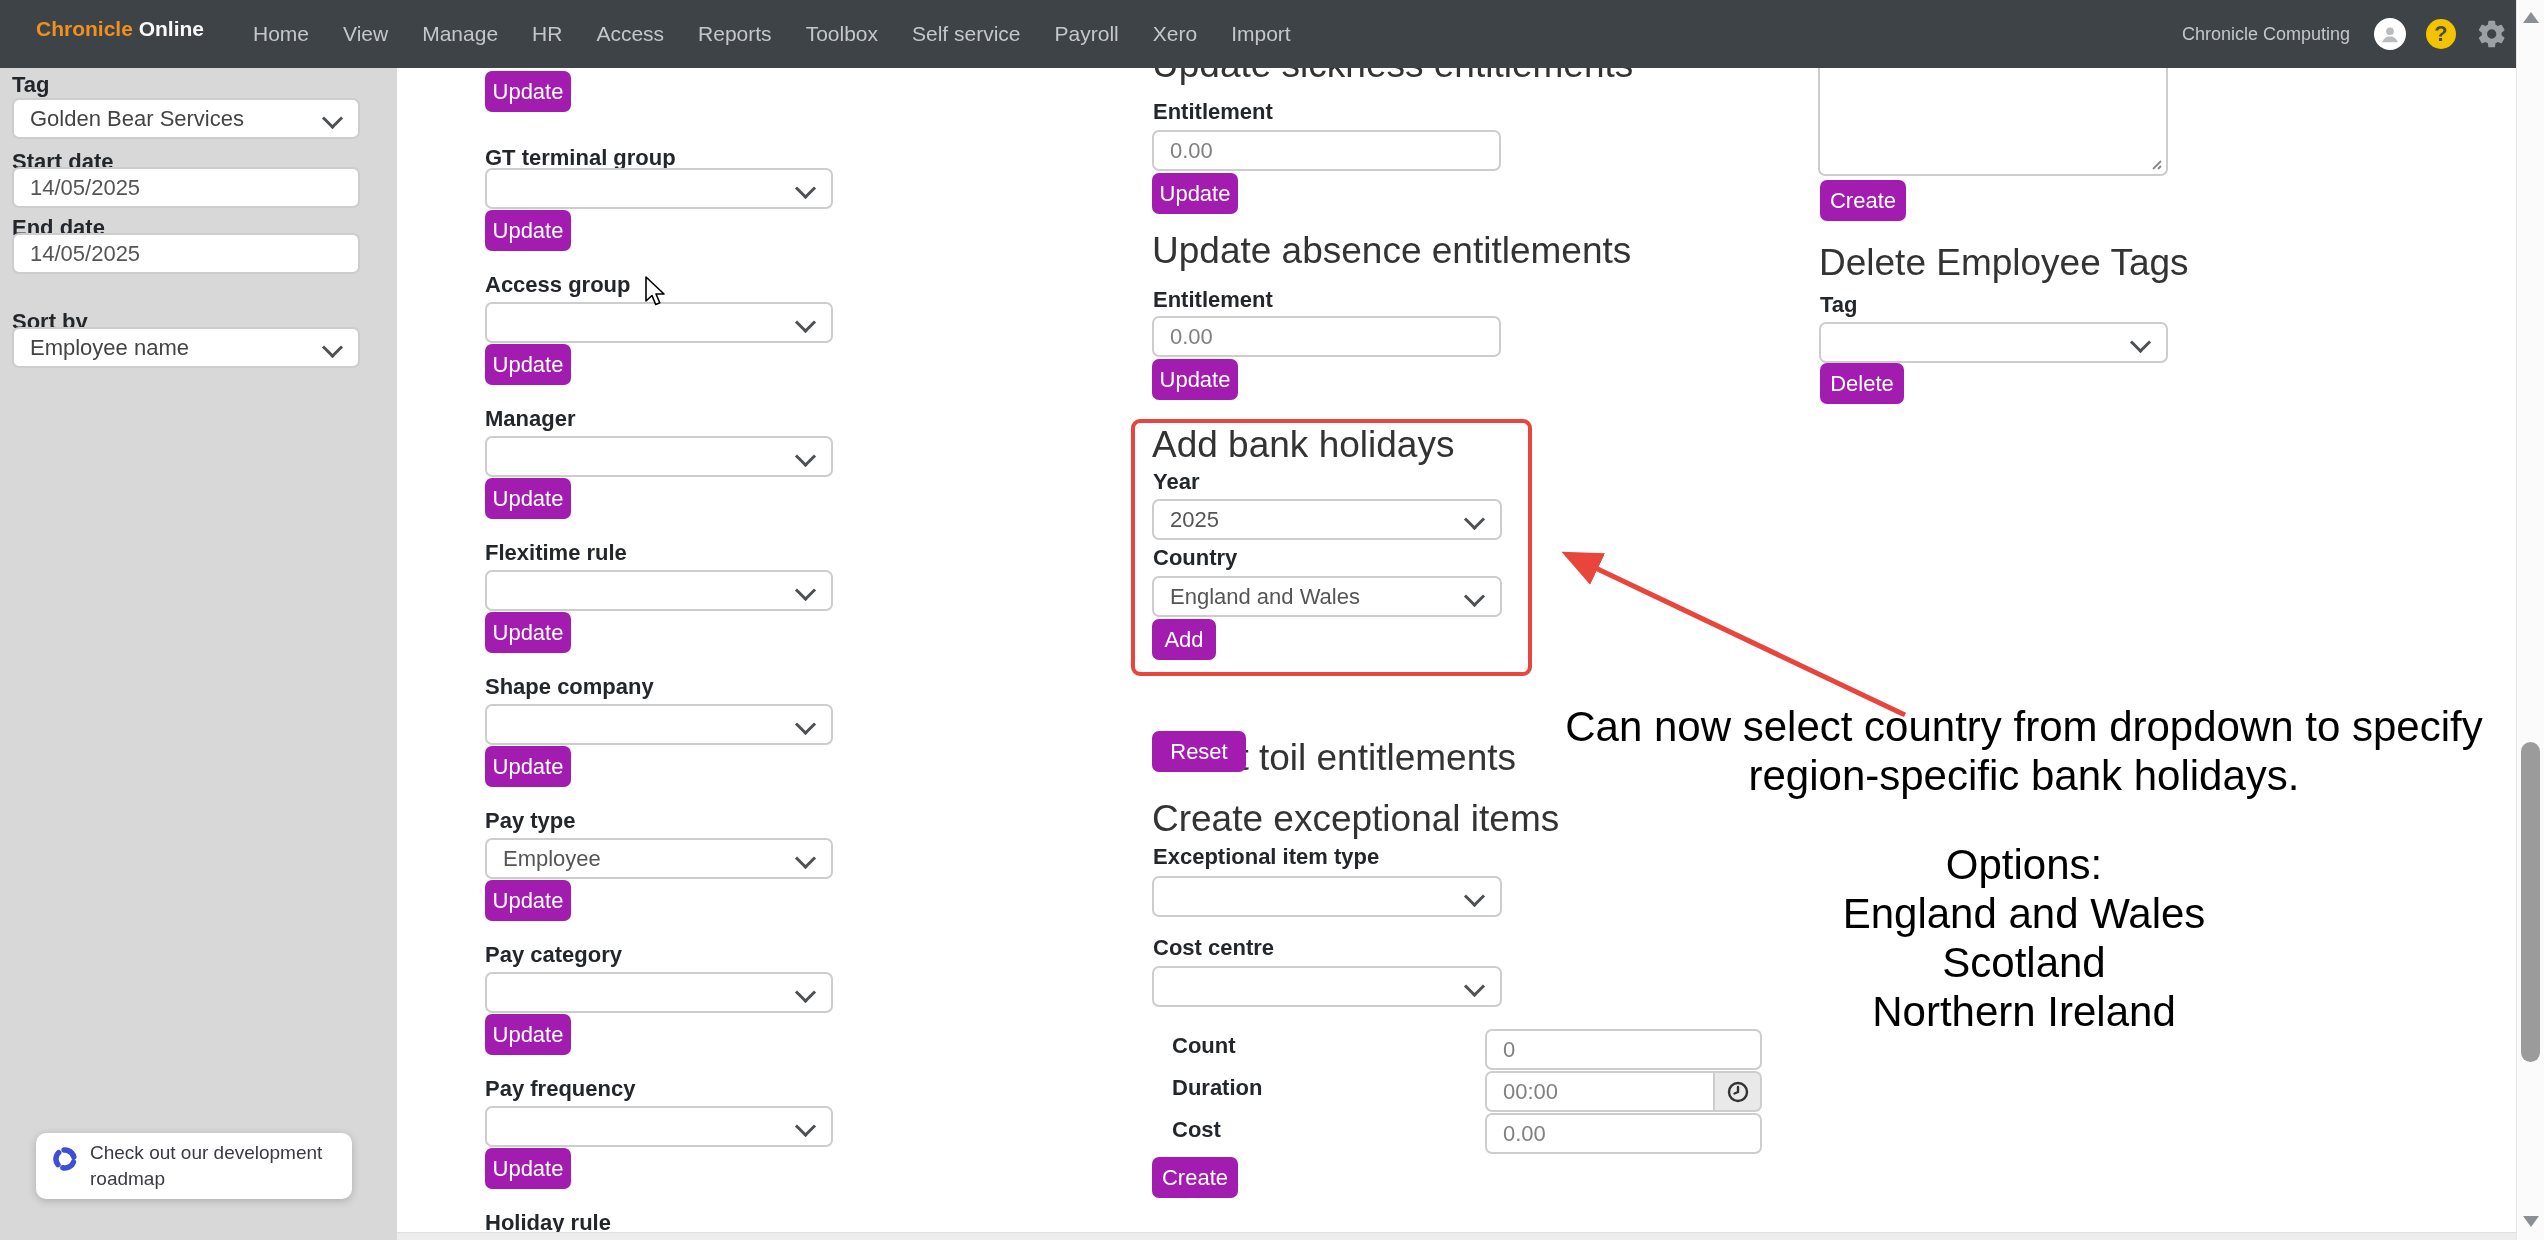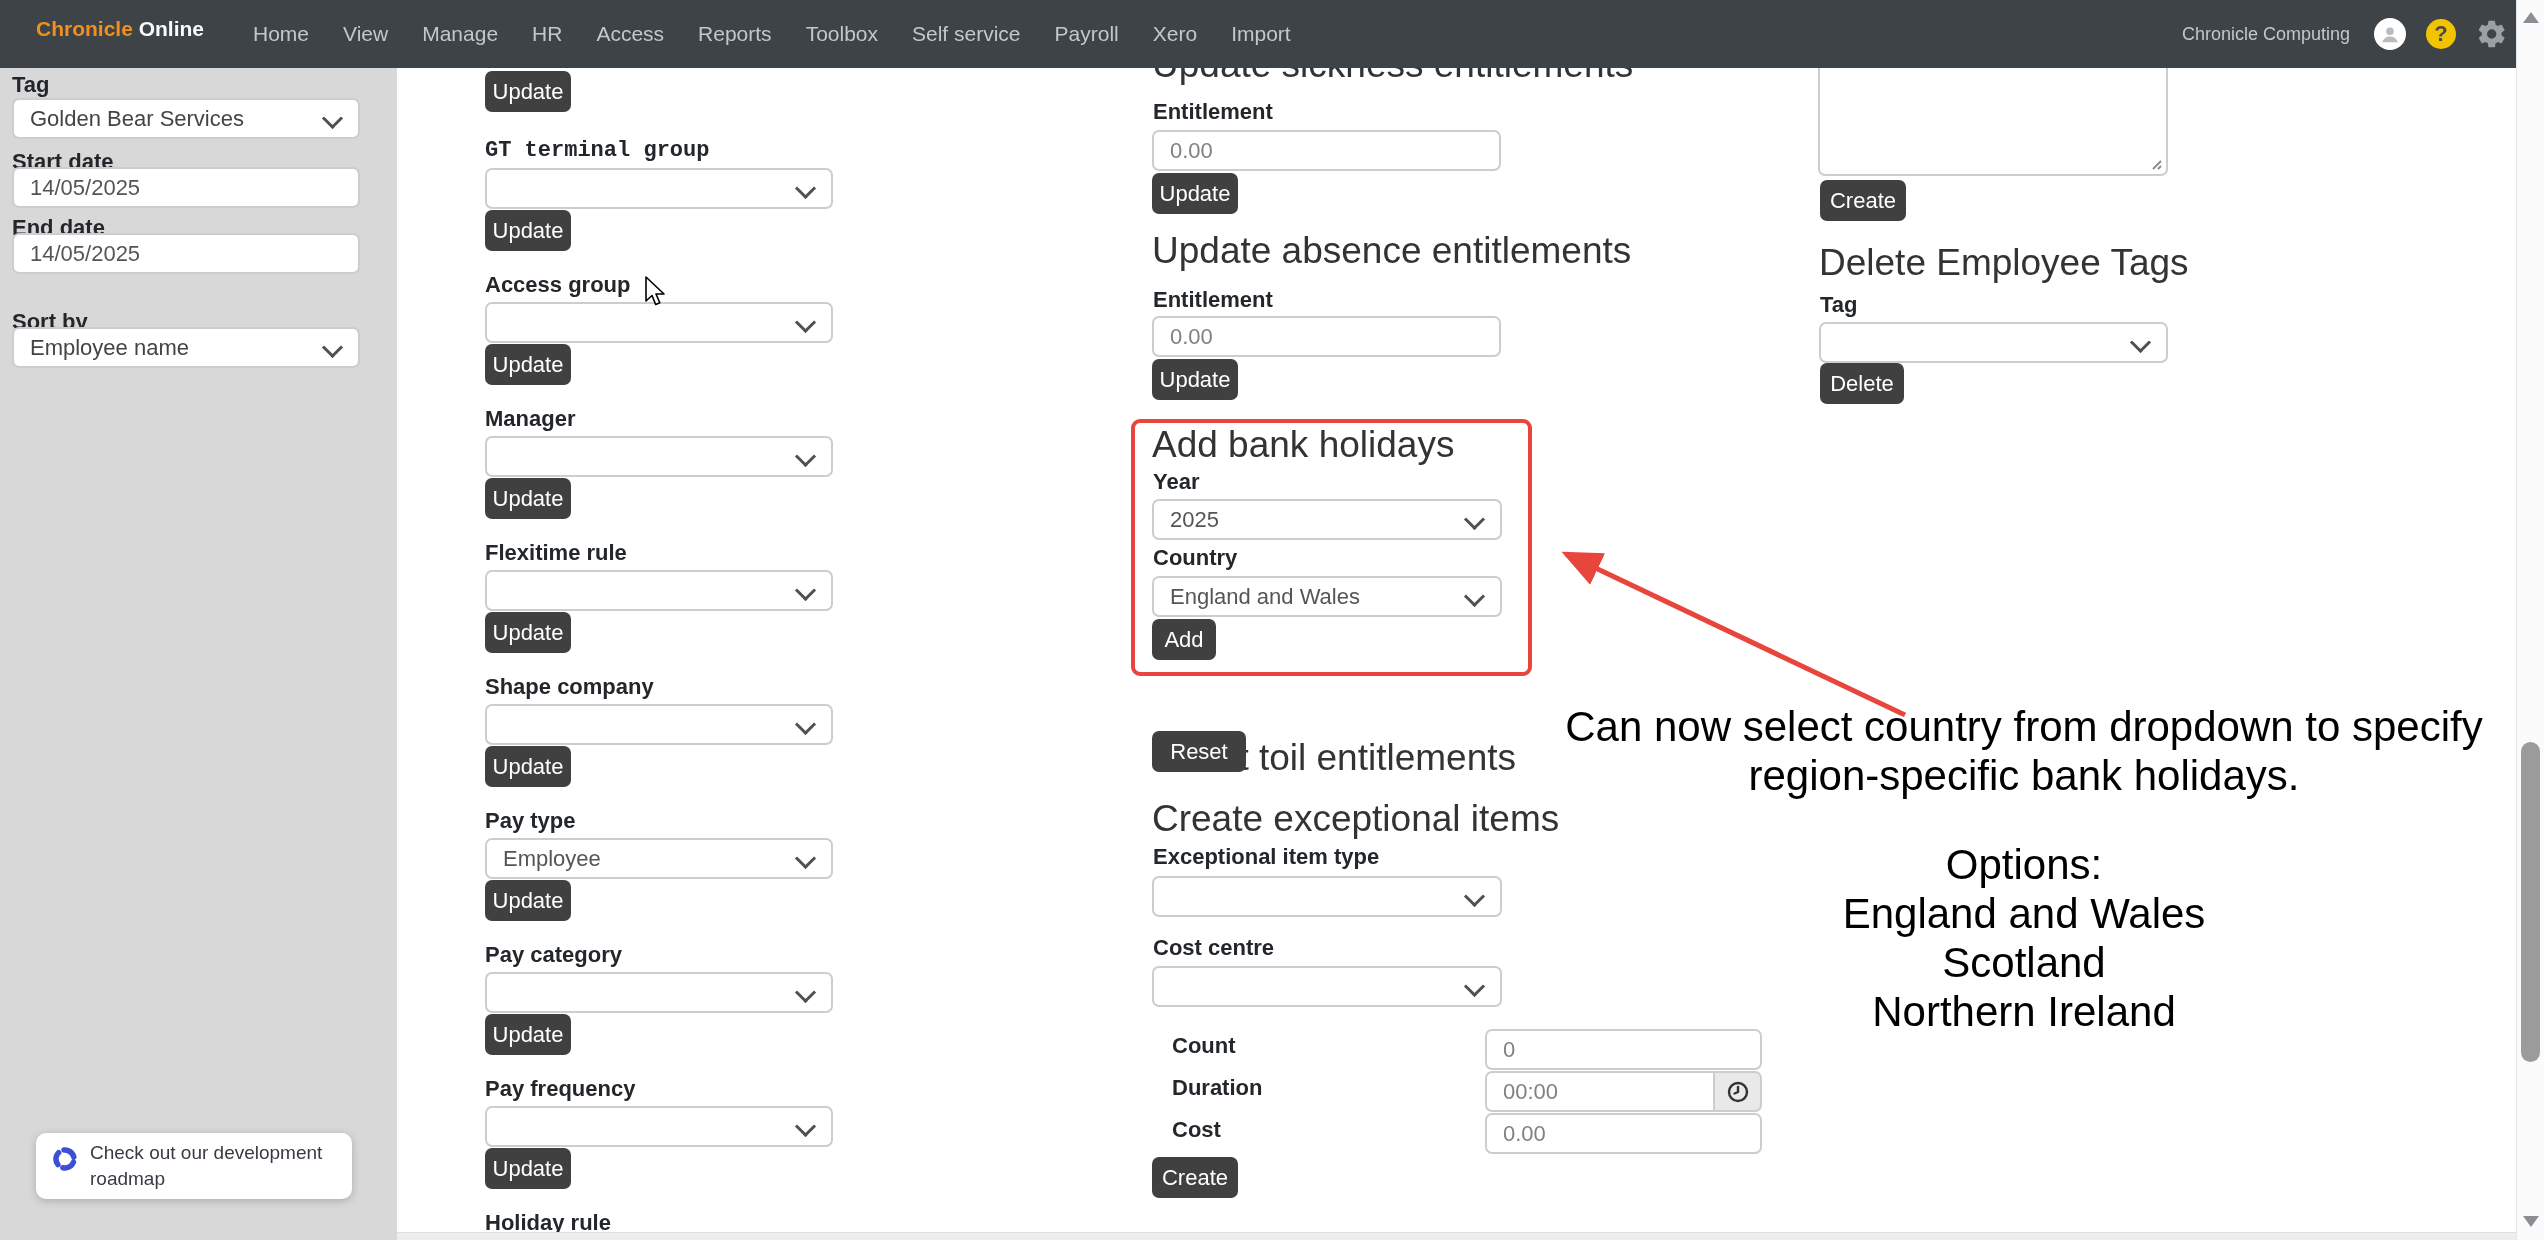--- a/index.html
+++ b/index.html
@@ -21,21 +21,21 @@
   
   .sidebar{left:0;top:68px;width:397px;height:1172px;background:#d8d8d8;}
   
   .lbl{font-size:22px;font-weight:700;color:#23272b;white-space:nowrap;}
   .h2{font-size:37px;font-weight:400;color:#333333;white-space:nowrap;}
   .sel,.inp{box-sizing:border-box;height:41px;background:#ffffff;border:2px solid #cdcdcd;border-radius:7px;
             font-size:22px;color:#555;display:flex;align-items:center;padding:0 16px;}
   .inp{color:#818181;}
   .chev{position:absolute;right:18px;top:11px;width:12px;height:12px;border-right:3px solid #4d5154;
         border-bottom:3px solid #4d5154;transform:rotate(45deg);}
-  .btn{background:#404040;color:#ffffff;font-size:22px;border-radius:7px;cursor:pointer;
+  .btn{background:#a21caf;color:#ffffff;font-size:22px;border-radius:7px;cursor:pointer;
        display:flex;align-items:center;justify-content:center;height:41px;box-sizing:border-box;}
   .redbox{box-sizing:border-box;border:4px solid #e8463c;border-radius:9px;background:transparent;}
   .note{font-size:42px;line-height:49px;color:#000;text-align:center;
         text-shadow:-2px -2px 0 #fff,2px -2px 0 #fff,-2px 2px 0 #fff,2px 2px 0 #fff,0 -2px 0 #fff,0 2px 0 #fff,-2px 0 0 #fff,2px 0 0 #fff;}
   .addon{box-sizing:border-box;height:41px;background:#e9e9e9;border:2px solid #cdcdcd;border-left:none;
          border-radius:0 7px 7px 0;display:flex;align-items:center;justify-content:center;}
   .inp-join{border-radius:7px 0 0 7px;}
   .card{background:#ffffff;border-radius:10px;box-shadow:0 2px 8px rgba(0,0,0,.20);}
   .card-txt{font-size:19px;line-height:26px;color:#3a3a44;}
   
@@ -43,21 +43,21 @@
   .tri-up{left:6px;top:12px;width:0;height:0;border-left:8px solid transparent;border-right:8px solid transparent;border-bottom:11px solid #8b8f93;}
   .tri-dn{left:6px;top:1216px;width:0;height:0;border-left:8px solid transparent;border-right:8px solid transparent;border-top:11px solid #8b8f93;}
   .thumb{left:4px;top:742px;width:19px;height:320px;background:#9b9b9b;border-radius:10px;}
   .bstrip{left:397px;top:1232px;width:2119px;height:8px;background:#ededed;border-top:1px solid #e0e0e0;box-sizing:border-box;}
 </style>
 </head>
 <body>
 
 <div class="btn abs" style="left:485px;top:71px;width:86px;">Update</div>
 
-<div class="lbl abs" style="left:485px;top:138px;font-family:Liberation Mono, monospace;">GT terminal group</div>
+<div class="lbl abs" style="left:485px;top:145px;">GT terminal group</div>
 <div class="sel abs" style="left:485px;top:168px;width:348px;">
     <span></span>
     <span class="chev"></span>
   </div>
 <div class="btn abs" style="left:485px;top:210px;width:86px;">Update</div>
 
 <div class="lbl abs" style="left:485px;top:272px;">Access group</div>
 <div class="sel abs" style="left:485px;top:302px;width:348px;">
     <span></span>
     <span class="chev"></span>

